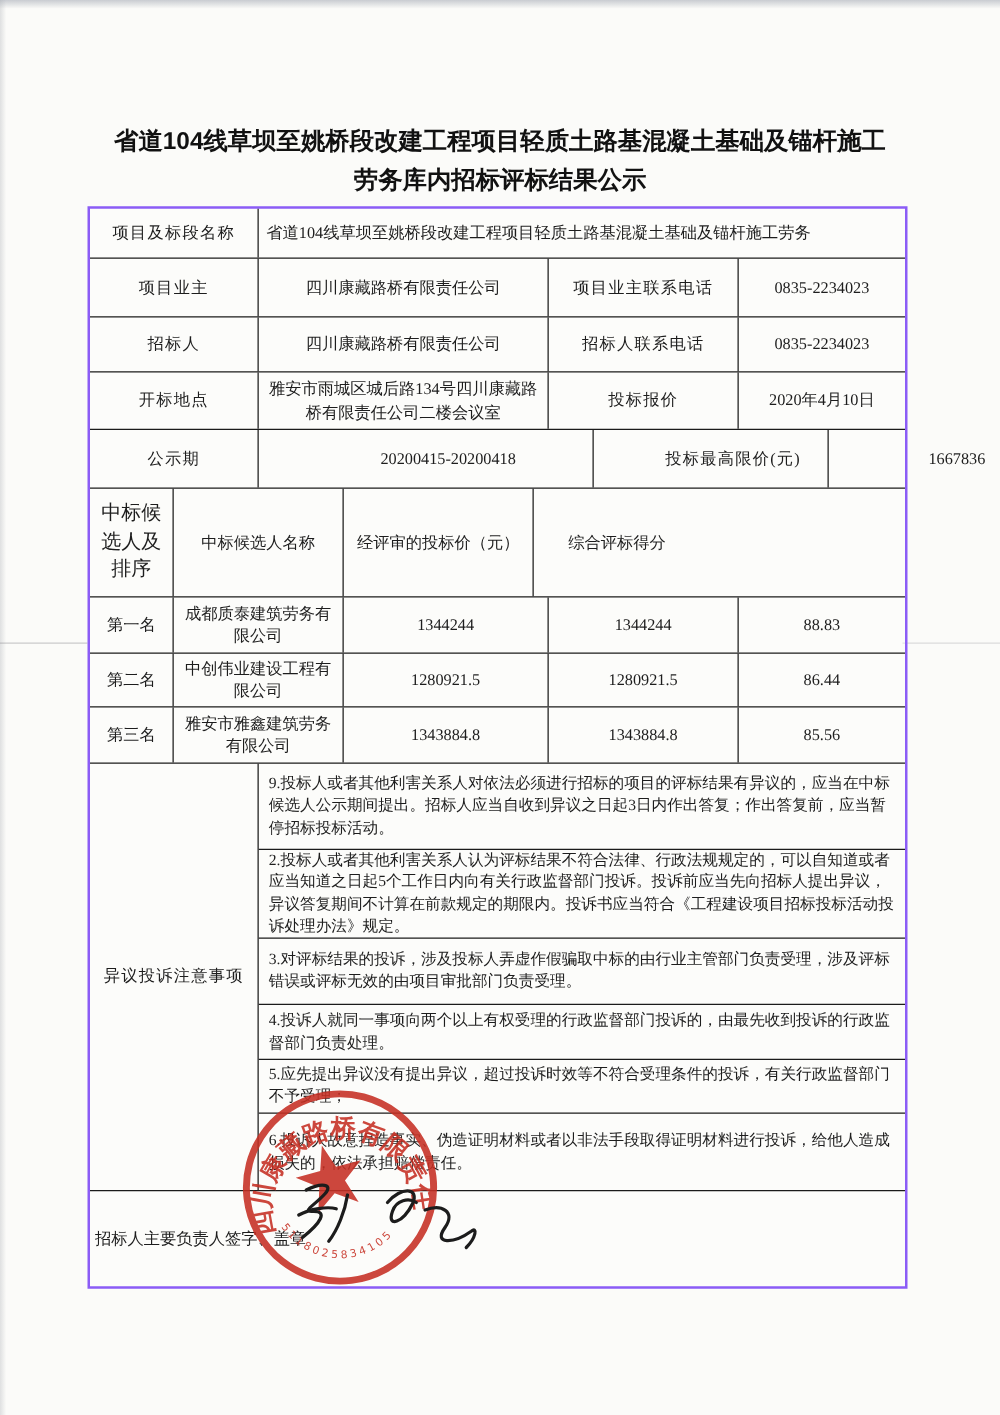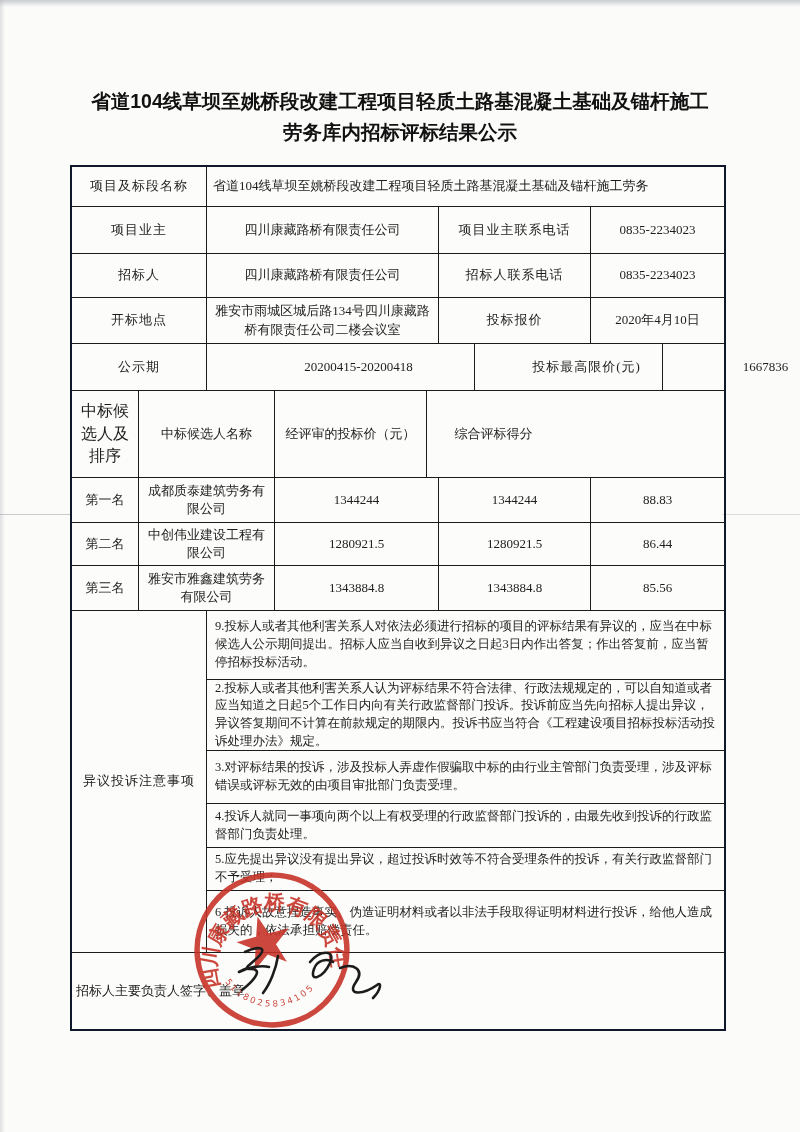--- a/index.html
+++ b/index.html
@@ -11,26 +11,26 @@
   }
   .scan-top-edge{position:absolute;left:0;top:0;width:800px;height:7px;
     background:linear-gradient(#c9ccd1,rgba(201,204,209,0));}
   .scan-left-edge{position:absolute;left:0;top:0;width:5px;height:1132px;
     background:linear-gradient(90deg,rgba(170,174,180,.35),rgba(170,174,180,0));}
   .fold-line{position:absolute;left:0;top:514px;width:70px;height:1px;
     background:rgba(130,130,135,.4);}
   .fold-line2{position:absolute;left:722px;top:514px;width:78px;height:1px;
     background:rgba(130,130,135,.25);}
 
-  .doc-title{position:absolute;top:86px;left:40px;width:720px;text-align:center;
+  .doc-title{position:absolute;top:98px;left:40px;width:720px;text-align:center;
     font-family:"Liberation Sans","DejaVu Sans",sans-serif;
     font-weight:bold;font-size:19.5px;line-height:1.6;color:#111;}
 
   .doc-table{position:absolute;left:70px;top:165px;width:652px;
-    border:2px solid #0f172a;box-sizing:content-box;background:rgba(255,255,255,.25);}
+    border:2px solid #8b5cf6;box-sizing:content-box;background:rgba(255,255,255,.25);}
   .tr{display:flex;border-bottom:1.5px solid #1b1b1b;align-items:stretch;}
   .tr:last-child{border-bottom:none;}
   .td{border-right:1.5px solid #1b1b1b;box-sizing:border-box;
     display:flex;align-items:center;justify-content:center;
     text-align:center;padding:2px 6px;font-size:13px;line-height:1.4;overflow:hidden;}
   .td:last-child{border-right:none;}
   .td.label{letter-spacing:1px;}
   .td.left{justify-content:flex-start;text-align:left;}
 
   

